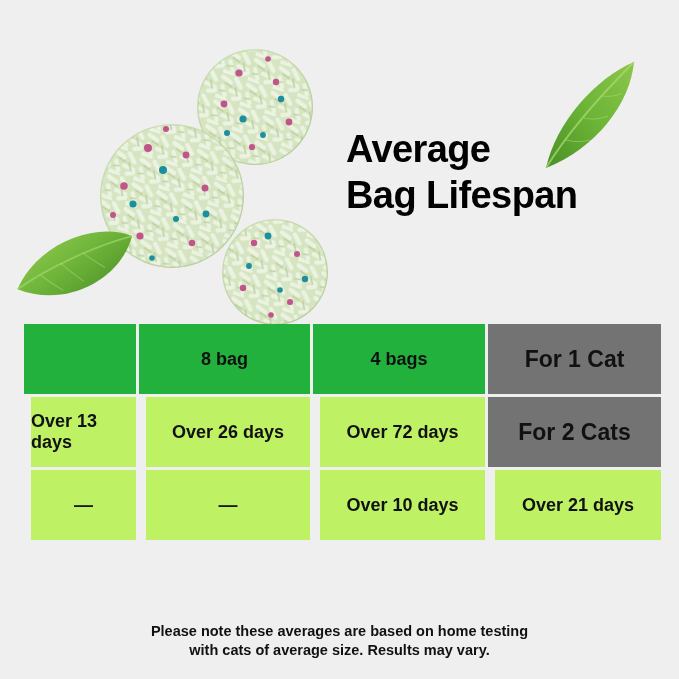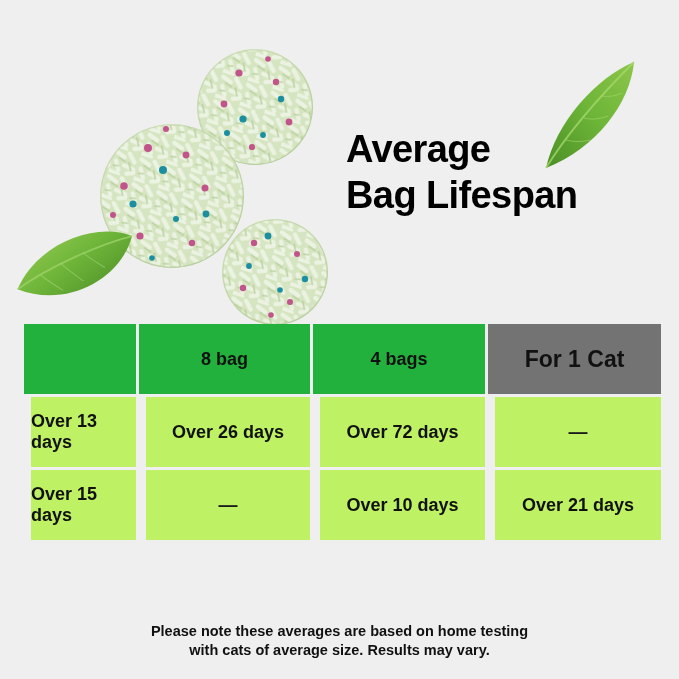--- a/index.html
+++ b/index.html
@@ -229,22 +229,22 @@
 
     <div class="cell corner"></div>
     <div class="cell head">8 bag</div>
     <div class="cell head">4 bags</div>
 
     <div class="cell rowhead">For 1 Cat</div>
     <div class="cell body">Over 13 days</div>
     <div class="cell body">Over 26 days</div>
     <div class="cell body">Over 72 days</div>
 
+    <div class="cell rowhead">For 2 Cats</div>
     <div class="cell body dash">—</div>
-    <div class="cell body">Over 15 days</div>
 
     <div class="cell body dash">—</div>
     <div class="cell body">Over 10 days</div>
     <div class="cell body">Over 21 days</div>
   </div>
 
   <div class="footnote">Please note these averages are based on home testing
 with cats of average size. Results may vary.</div>
 
 </div>

